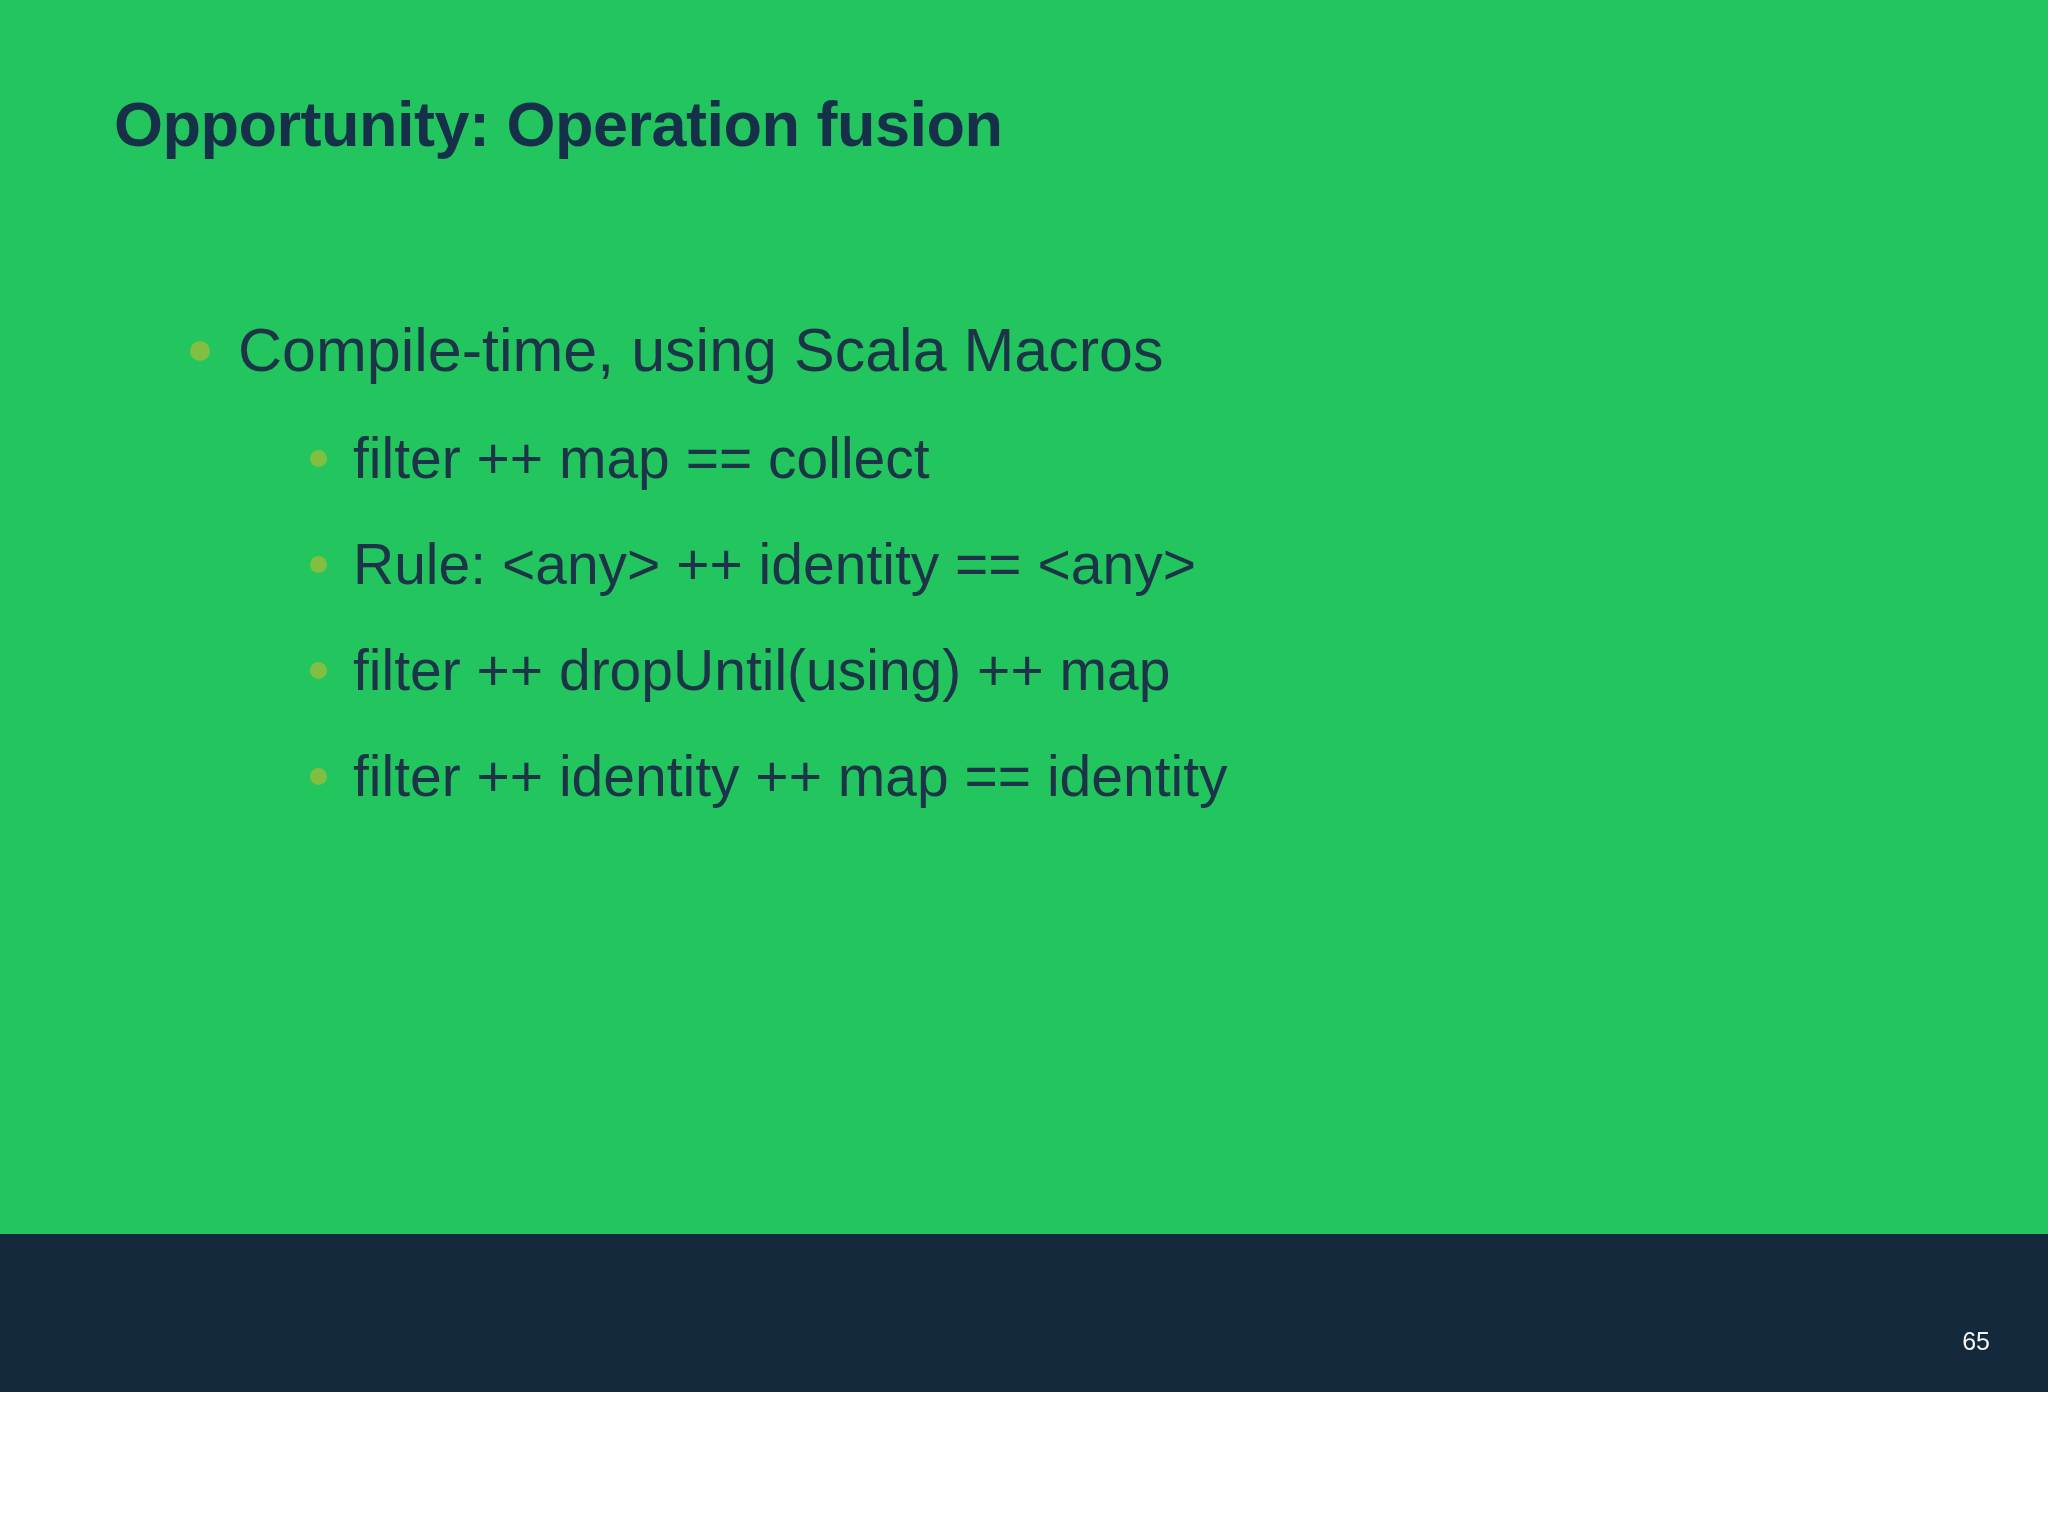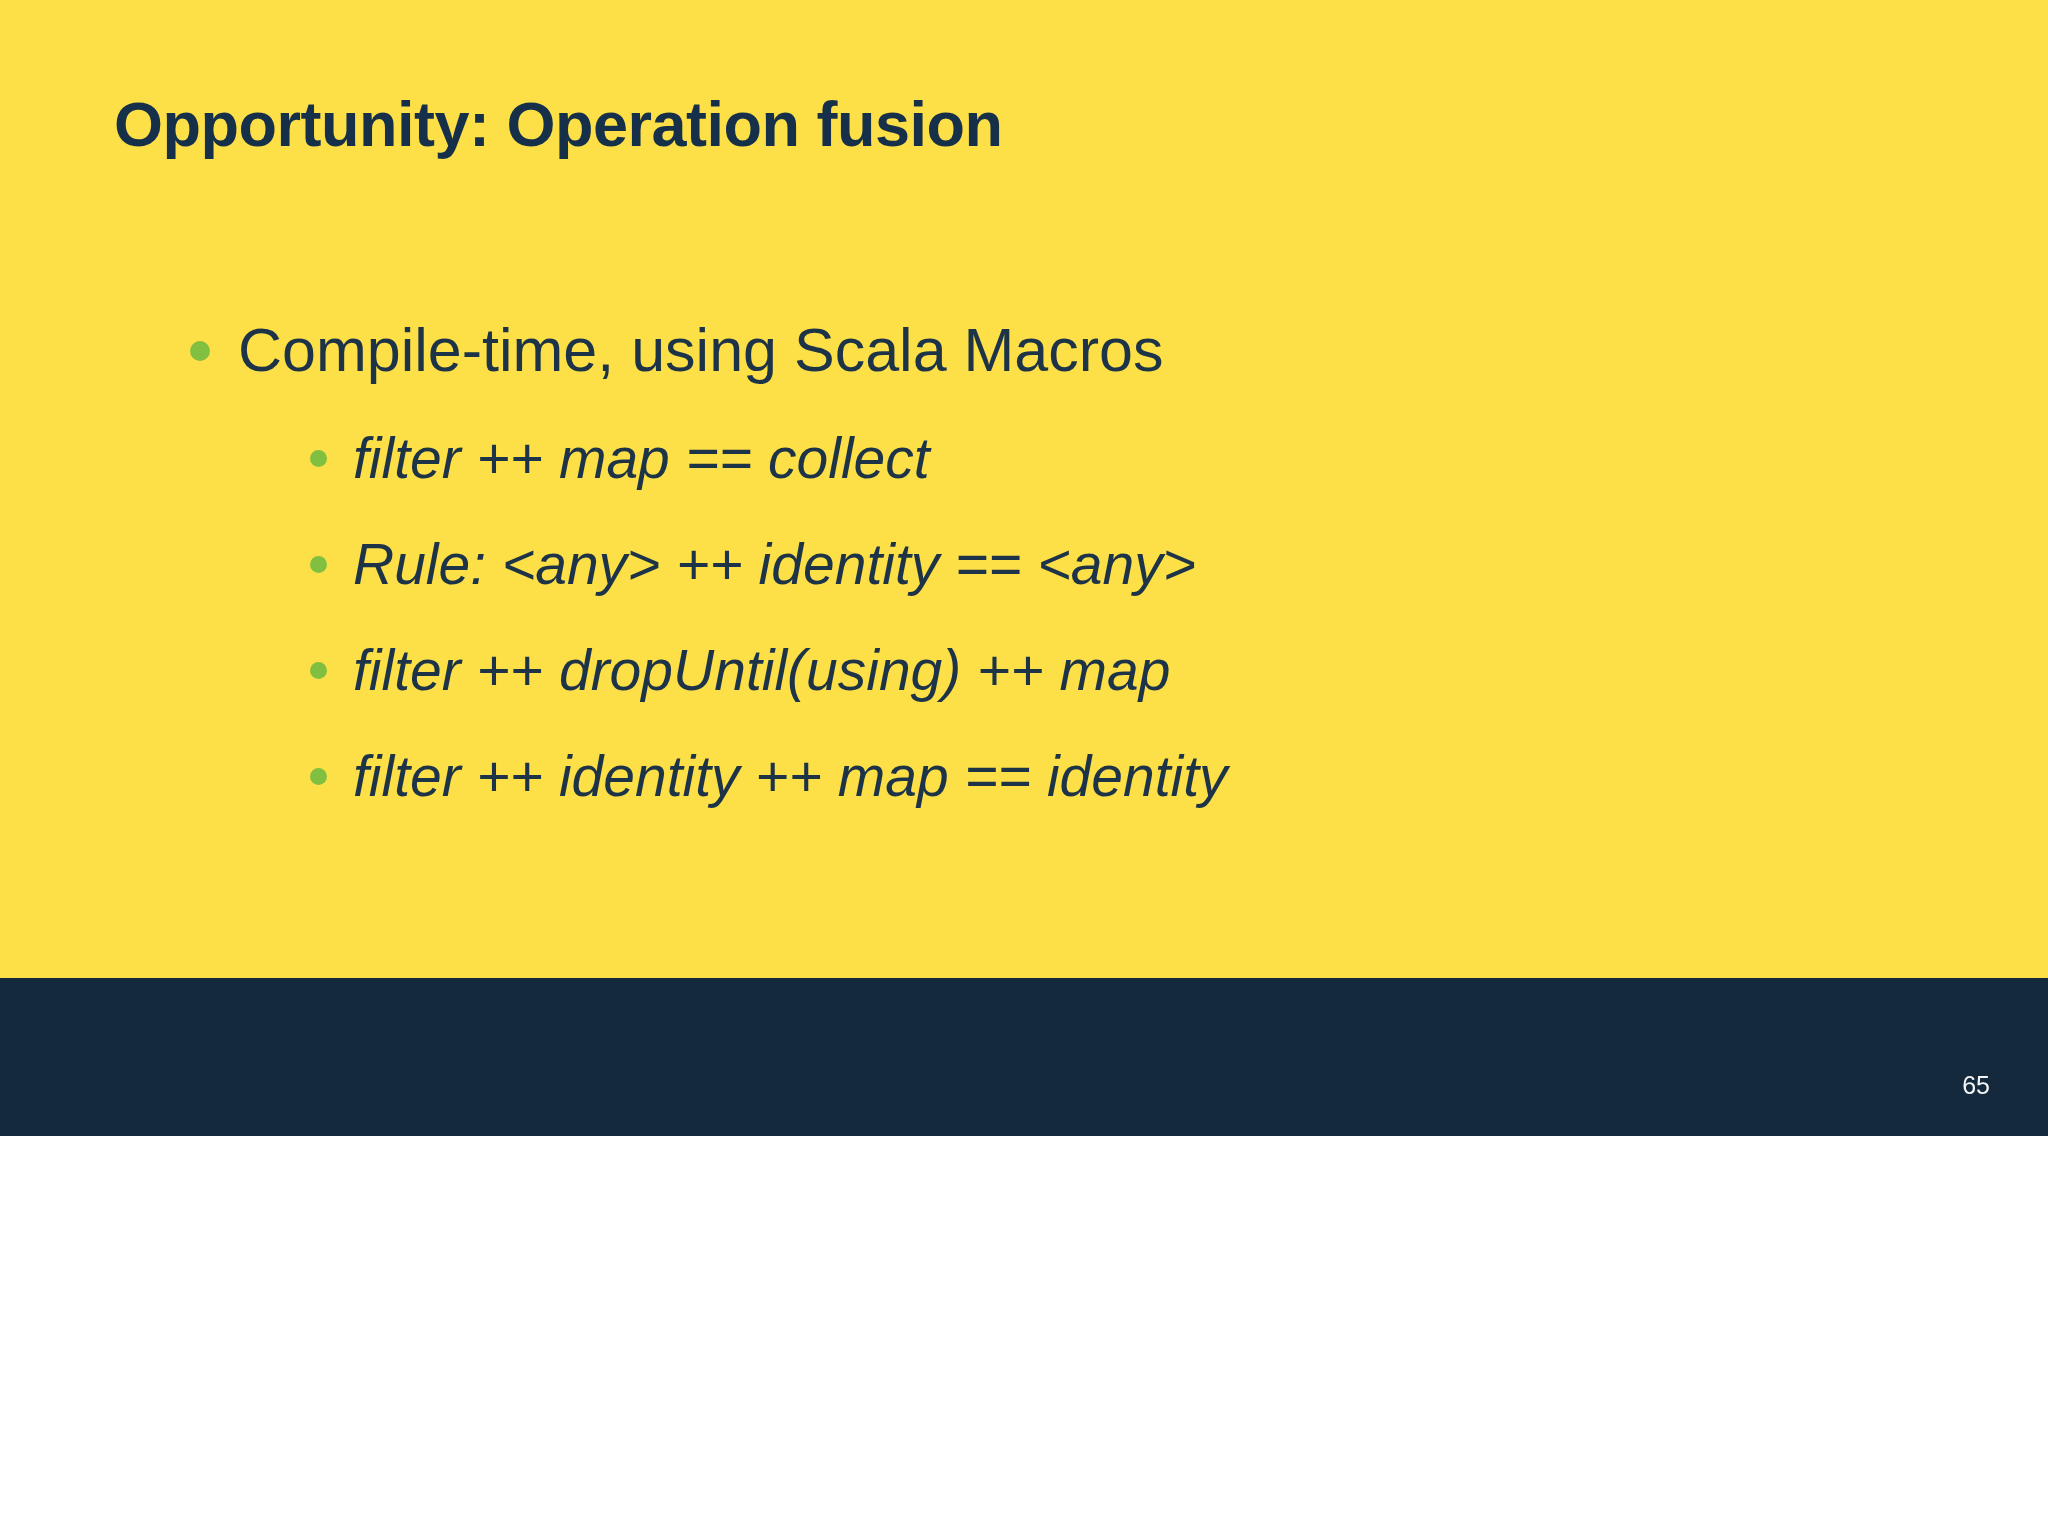--- a/index.html
+++ b/index.html
@@ -10,22 +10,22 @@
     width: 2048px;
     height: 1536px;
     background: #ffffff;
     font-family: "Liberation Sans", sans-serif;
     overflow: hidden;
   }
 
   .slide {
     position: relative;
     width: 2048px;
-    height: 1136px;
-    background: #fde047;
+    height: 1392px;
+    background: #22c55e;
     box-sizing: border-box;
   }
 
   
   .slide-title {
     position: absolute;
     left: 114px;
     top: 88px;
     font-size: 63px;
     font-weight: bold;
@@ -77,21 +77,20 @@
   .bullet-text {
     color: #1d3347;
     font-weight: 300;
     line-height: 1.28;
   }
   .level-1 .bullet-text {
     font-size: 61px;
   }
   .level-2 .bullet-text {
     font-size: 57px;
-    font-style: italic;
   }
   .bullet-text .sub-line {
     display: block;
   }
 
   
   .footer-bar {
     position: absolute;
     left: 0;
     bottom: 0;

